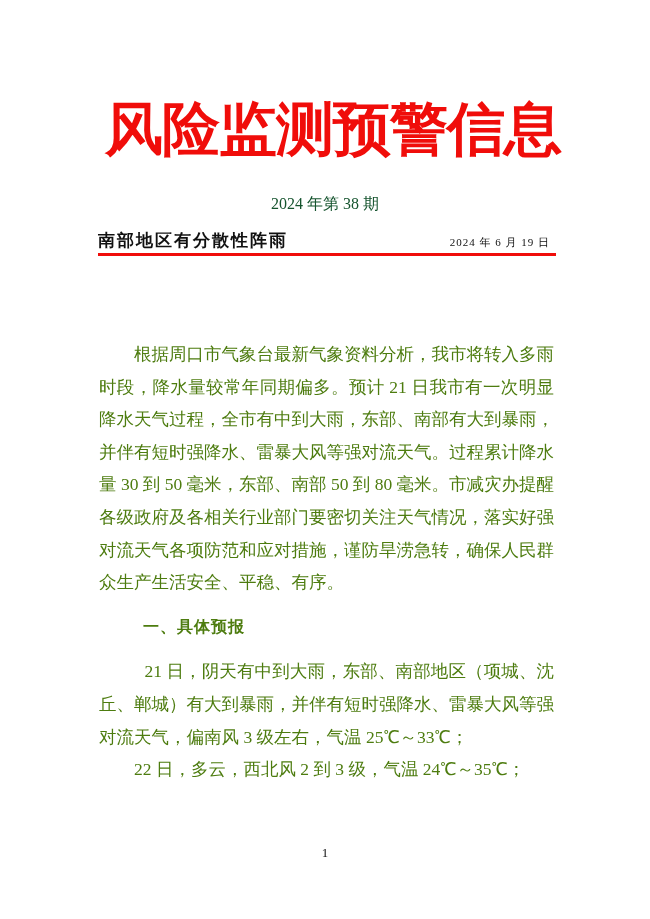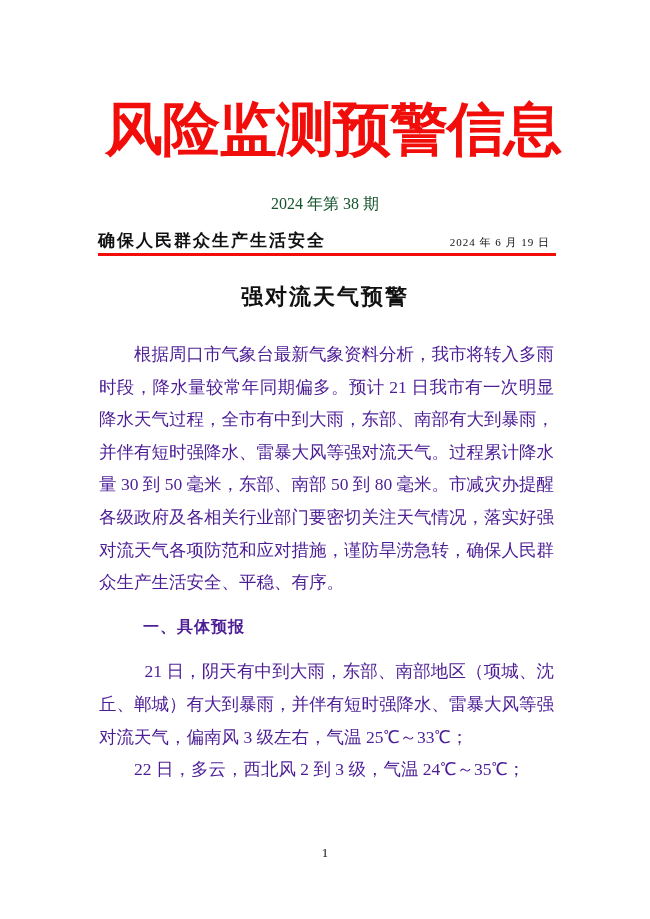--- a/index.html
+++ b/index.html
@@ -83,21 +83,21 @@
   }
   .doc-body {
     position: absolute;
     top: 338px;
     left: 99px;
     width: 455px;
     font-size: 17.5px;
     line-height: 32.6px;
     text-align: justify;
     text-justify: inter-ideograph;
-    color: #4c1d95;
+    color: #4d7c0f;
   }
   .para {
     margin: 0;
     text-indent: 2em;
   }
   .section-heading {
     margin: 12px;
     text-indent: 2em;
     font-weight: bold;
     font-family: Liberation Sans, sans-serif;
@@ -121,27 +121,26 @@
 </head>
 <body>
 
 <div class="page">
 
   <h1 class="masthead">风险监测预警信息</h1>
 
   <div class="issue-line">2024 年第 38 期</div>
 
   <div class="meta-row">
-    <span class="office">确保人民群众生产生活安全</span>
+    <span class="office">南部地区有分散性阵雨</span>
     <span class="issue-date">2024 年 6 月 19 日</span>
   </div>
 
   <div class="red-rule"></div>
 
-  <h2 class="doc-heading">强对流天气预警</h2>
 
   <div class="doc-body">
     <p class="para">根据周口市气象台最新气象资料分析，我市将转入多雨时段，降水量较常年同期偏多。预计 21 日我市有一次明显降水天气过程，全市有中到大雨，东部、南部有大到暴雨，并伴有短时强降水、雷暴大风等强对流天气。过程累计降水量 30 到 50 毫米，东部、南部 50 到 80 毫米。市减灾办提醒各级政府及各相关行业部门要密切关注天气情况，落实好强对流天气各项防范和应对措施，谨防旱涝急转，确保人民群众生产生活安全、平稳、有序。</p>
     <p class="section-heading">一、具体预报</p>
     <p class="para indent-extra">21 日，阴天有中到大雨，东部、南部地区（项城、沈丘、郸城）有大到暴雨，并伴有短时强降水、雷暴大风等强对流天气，偏南风 3 级左右，气温 25℃～33℃；</p>
     <p class="para">22 日，多云，西北风 2 到 3 级，气温 24℃～35℃；</p>
   </div>
 
   <div class="page-number">1</div>
 

